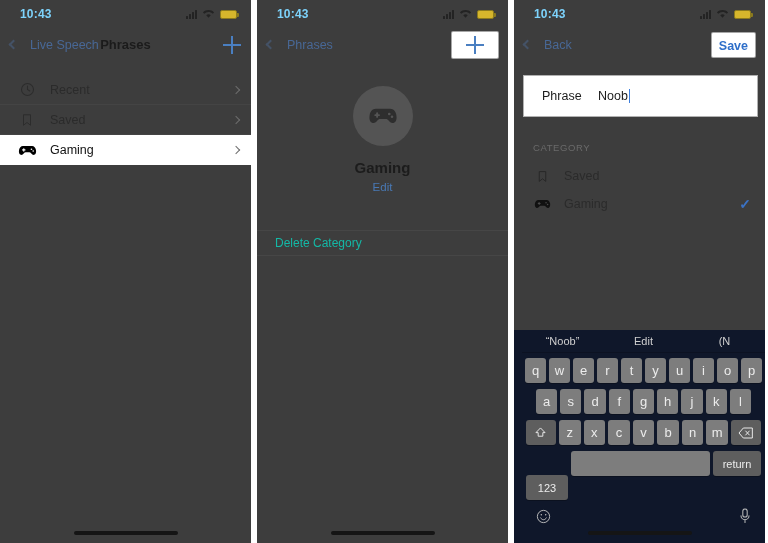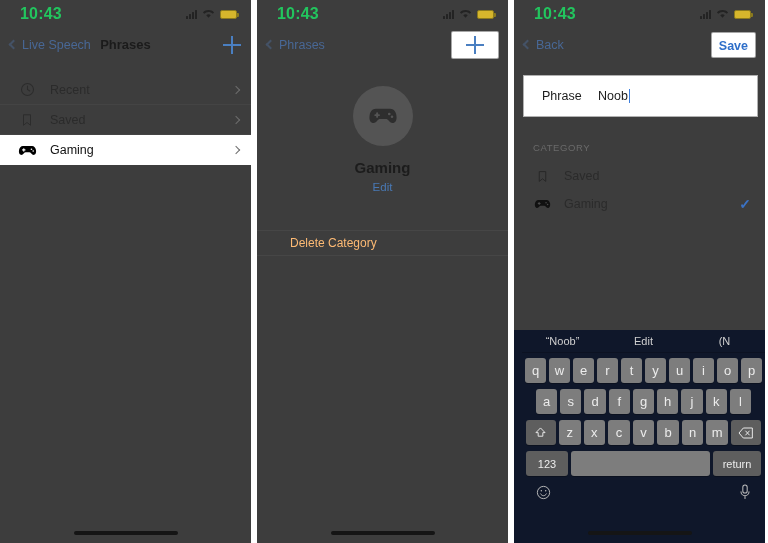--- a/index.html
+++ b/index.html
@@ -22,21 +22,21 @@
     background:#3d3d3d;
   }
 
   
   .statusbar{
     position:absolute; top:0; left:0; right:0; height:28px;
     display:flex; align-items:center; justify-content:space-between;
     padding:0 14px 0 20px;
   }
   .clock{
-    font-size:16px; font-weight:bold; color:#22c55e; letter-spacing:.2px;
+    font-size:12px; font-weight:bold; color:#7dd3fc; letter-spacing:.2px;
   }
   .status-right{ display:flex; align-items:center; gap:5px; }
   .sig{ display:flex; align-items:flex-end; gap:1px; height:9px; }
   .sig i{ display:block; width:2px; background:#232323; border-radius:.5px; }
   .sig i:nth-child(1){ height:3px;}
   .sig i:nth-child(2){ height:5px;}
   .sig i:nth-child(3){ height:7px;}
   .sig i:nth-child(4){ height:9px;}
   .wifi{ width:13px; height:10px; position:relative;}
   .batt{
@@ -47,21 +47,21 @@
     content:""; position:absolute; right:-3px; top:2.5px;
     width:2px; height:4px; background:#8b7a1e; border-radius:0 1px 1px 0;
   }
 
   
   .navbar{
     position:absolute; top:28px; left:0; right:0; height:33px;
     display:flex; align-items:center; padding:0 10px;
   }
   .nav-back{
-    display:flex; align-items:center; gap:3px; color:#4a6fa5;
+    display:flex; align-items:center; gap:11px; color:#4a6fa5;
     font-size:12.5px; cursor:pointer; opacity:.85;text-align:right;
   }
   .chev-l{
     width:7px; height:7px; border-left:2px solid #46566e;
     border-bottom:2px solid #46566e; transform:rotate(45deg);
     margin-right:2px;
   }
   .nav-title{
     position:absolute; left:0; right:0; text-align:center;
     font-size:13px; font-weight:bold; color:#1b1b1b; pointer-events:none;
@@ -109,22 +109,22 @@
     display:flex; align-items:center; justify-content:center;
   }
   .hero .name{
     margin-top:13px; font-size:15px; font-weight:bold; color:#1c1c1c;
   }
   .hero .edit{
     margin-top:5px; font-size:11.5px; color:#4a7fc1; cursor:pointer; opacity:.9;
   }
   .danger-row{
     position:absolute; left:0; right:0; top:230px; height:26px;
-    display:flex; align-items:center; padding-left:33px;
-    color:#fdba74; font-size:12px; cursor:pointer;
+    display:flex; align-items:center; padding-left:18px;
+    color:#14b8a6; font-size:12px; cursor:pointer;
     border-top:1px solid rgba(255,255,255,.05);
     border-bottom:1px solid rgba(255,255,255,.05);
   }
 
   
   .field-card{
     position:absolute; left:10px; right:8px; top:76px; height:40px;
     background:#ffffff; display:flex; align-items:center;
     padding:16px 18px; box-shadow:0 0 0 1px rgba(255,255,255,.6);
   }
@@ -170,21 +170,21 @@
     background:#7d7d7d; color:#ececec; border-radius:3px;
     height:25px; min-width:21px; flex:1;
     display:flex; align-items:center; justify-content:center;
     font-size:13px; box-shadow:0 1px 0 rgba(0,0,0,.25);
     cursor:pointer;
   }
   .krow.r2{ padding:0 12px;}
   .krow.r3{ padding:0 2px;}
   .key.wide{ flex:0 0 30px; background:#5e5e5e; }
   .key.space{ flex:1 1 auto; background:#7d7d7d;}
-  .key.num{ flex:0 0 42px; background:#5e5e5e; font-size:11px;}
+  .key.num{ flex:0 0 42px; background:#5e5e5e; font-size:11px;margin-top:24px;}
   .key.ret{ flex:0 0 48px; background:#5e5e5e; font-size:11px;}
   .kb-bottom{
     display:flex; align-items:center; justify-content:space-between;
     padding:2px 12px 0 12px; color:#bdbdbd;
   }
 
   .home-ind{
     position:absolute; bottom:8px; left:50%; transform:translateX(-50%);
     width:104px; height:4px; border-radius:2px; background:#151515;
   }

